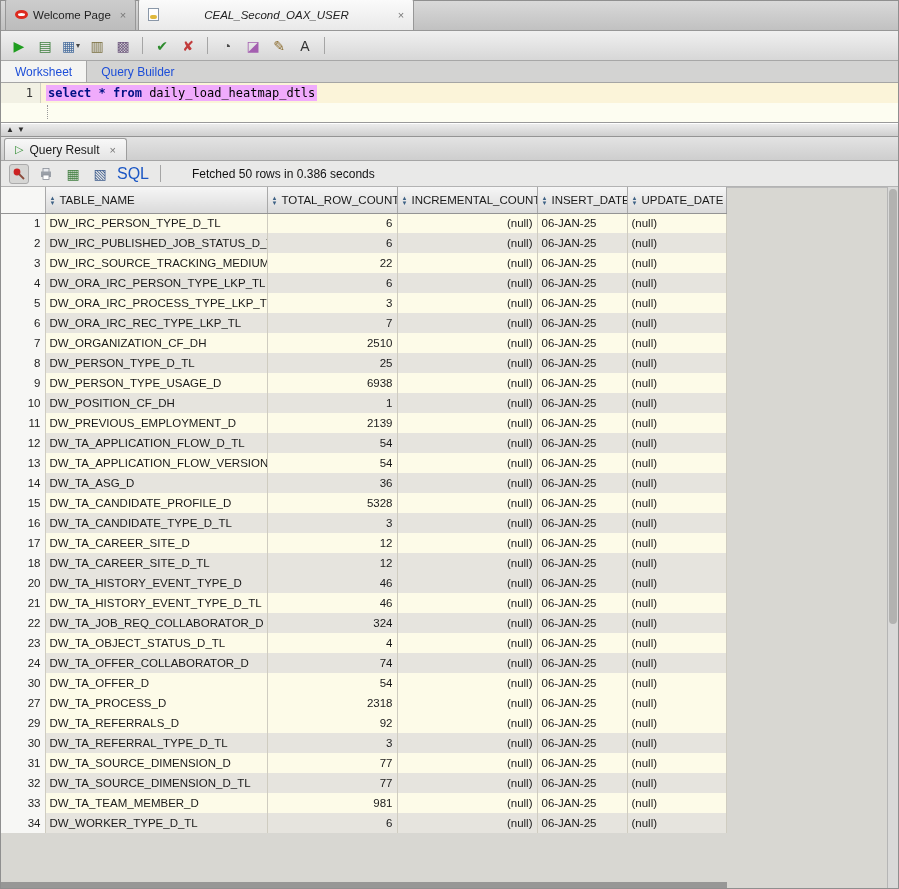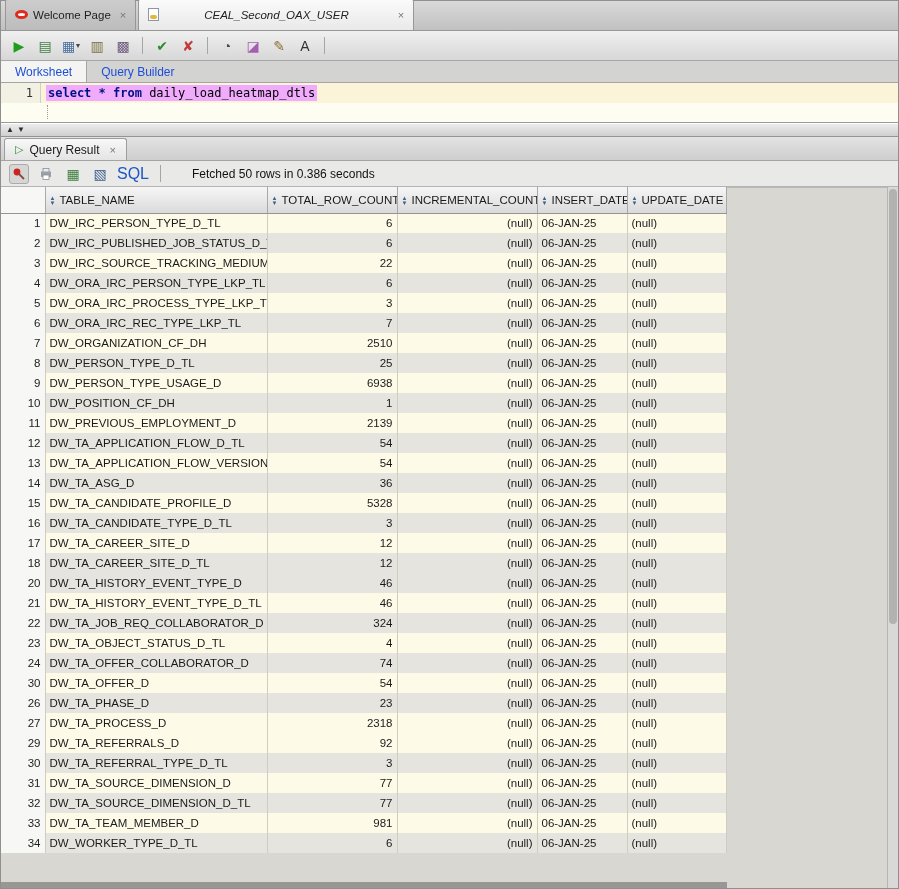--- a/index.html
+++ b/index.html
@@ -410,28 +410,20 @@
             <td class="c-null">(null)</td>
           </tr>
           <tr class="odd">
             <td class="rownum">30</td>
             <td class="c-name">DW_TA_OFFER_D</td>
             <td class="c-num">54</td>
             <td class="c-num">(null)</td>
             <td class="c-date">06-JAN-25</td>
             <td class="c-null">(null)</td>
           </tr>
-          <tr class="even">
-            <td class="rownum">26</td>
-            <td class="c-name">DW_TA_PHASE_D</td>
-            <td class="c-num">23</td>
-            <td class="c-num">(null)</td>
-            <td class="c-date">06-JAN-25</td>
-            <td class="c-null">(null)</td>
-          </tr>
           <tr class="odd">
             <td class="rownum">27</td>
             <td class="c-name">DW_TA_PROCESS_D</td>
             <td class="c-num">2318</td>
             <td class="c-num">(null)</td>
             <td class="c-date">06-JAN-25</td>
             <td class="c-null">(null)</td>
           </tr>
           <tr class="odd">
             <td class="rownum">29</td>

